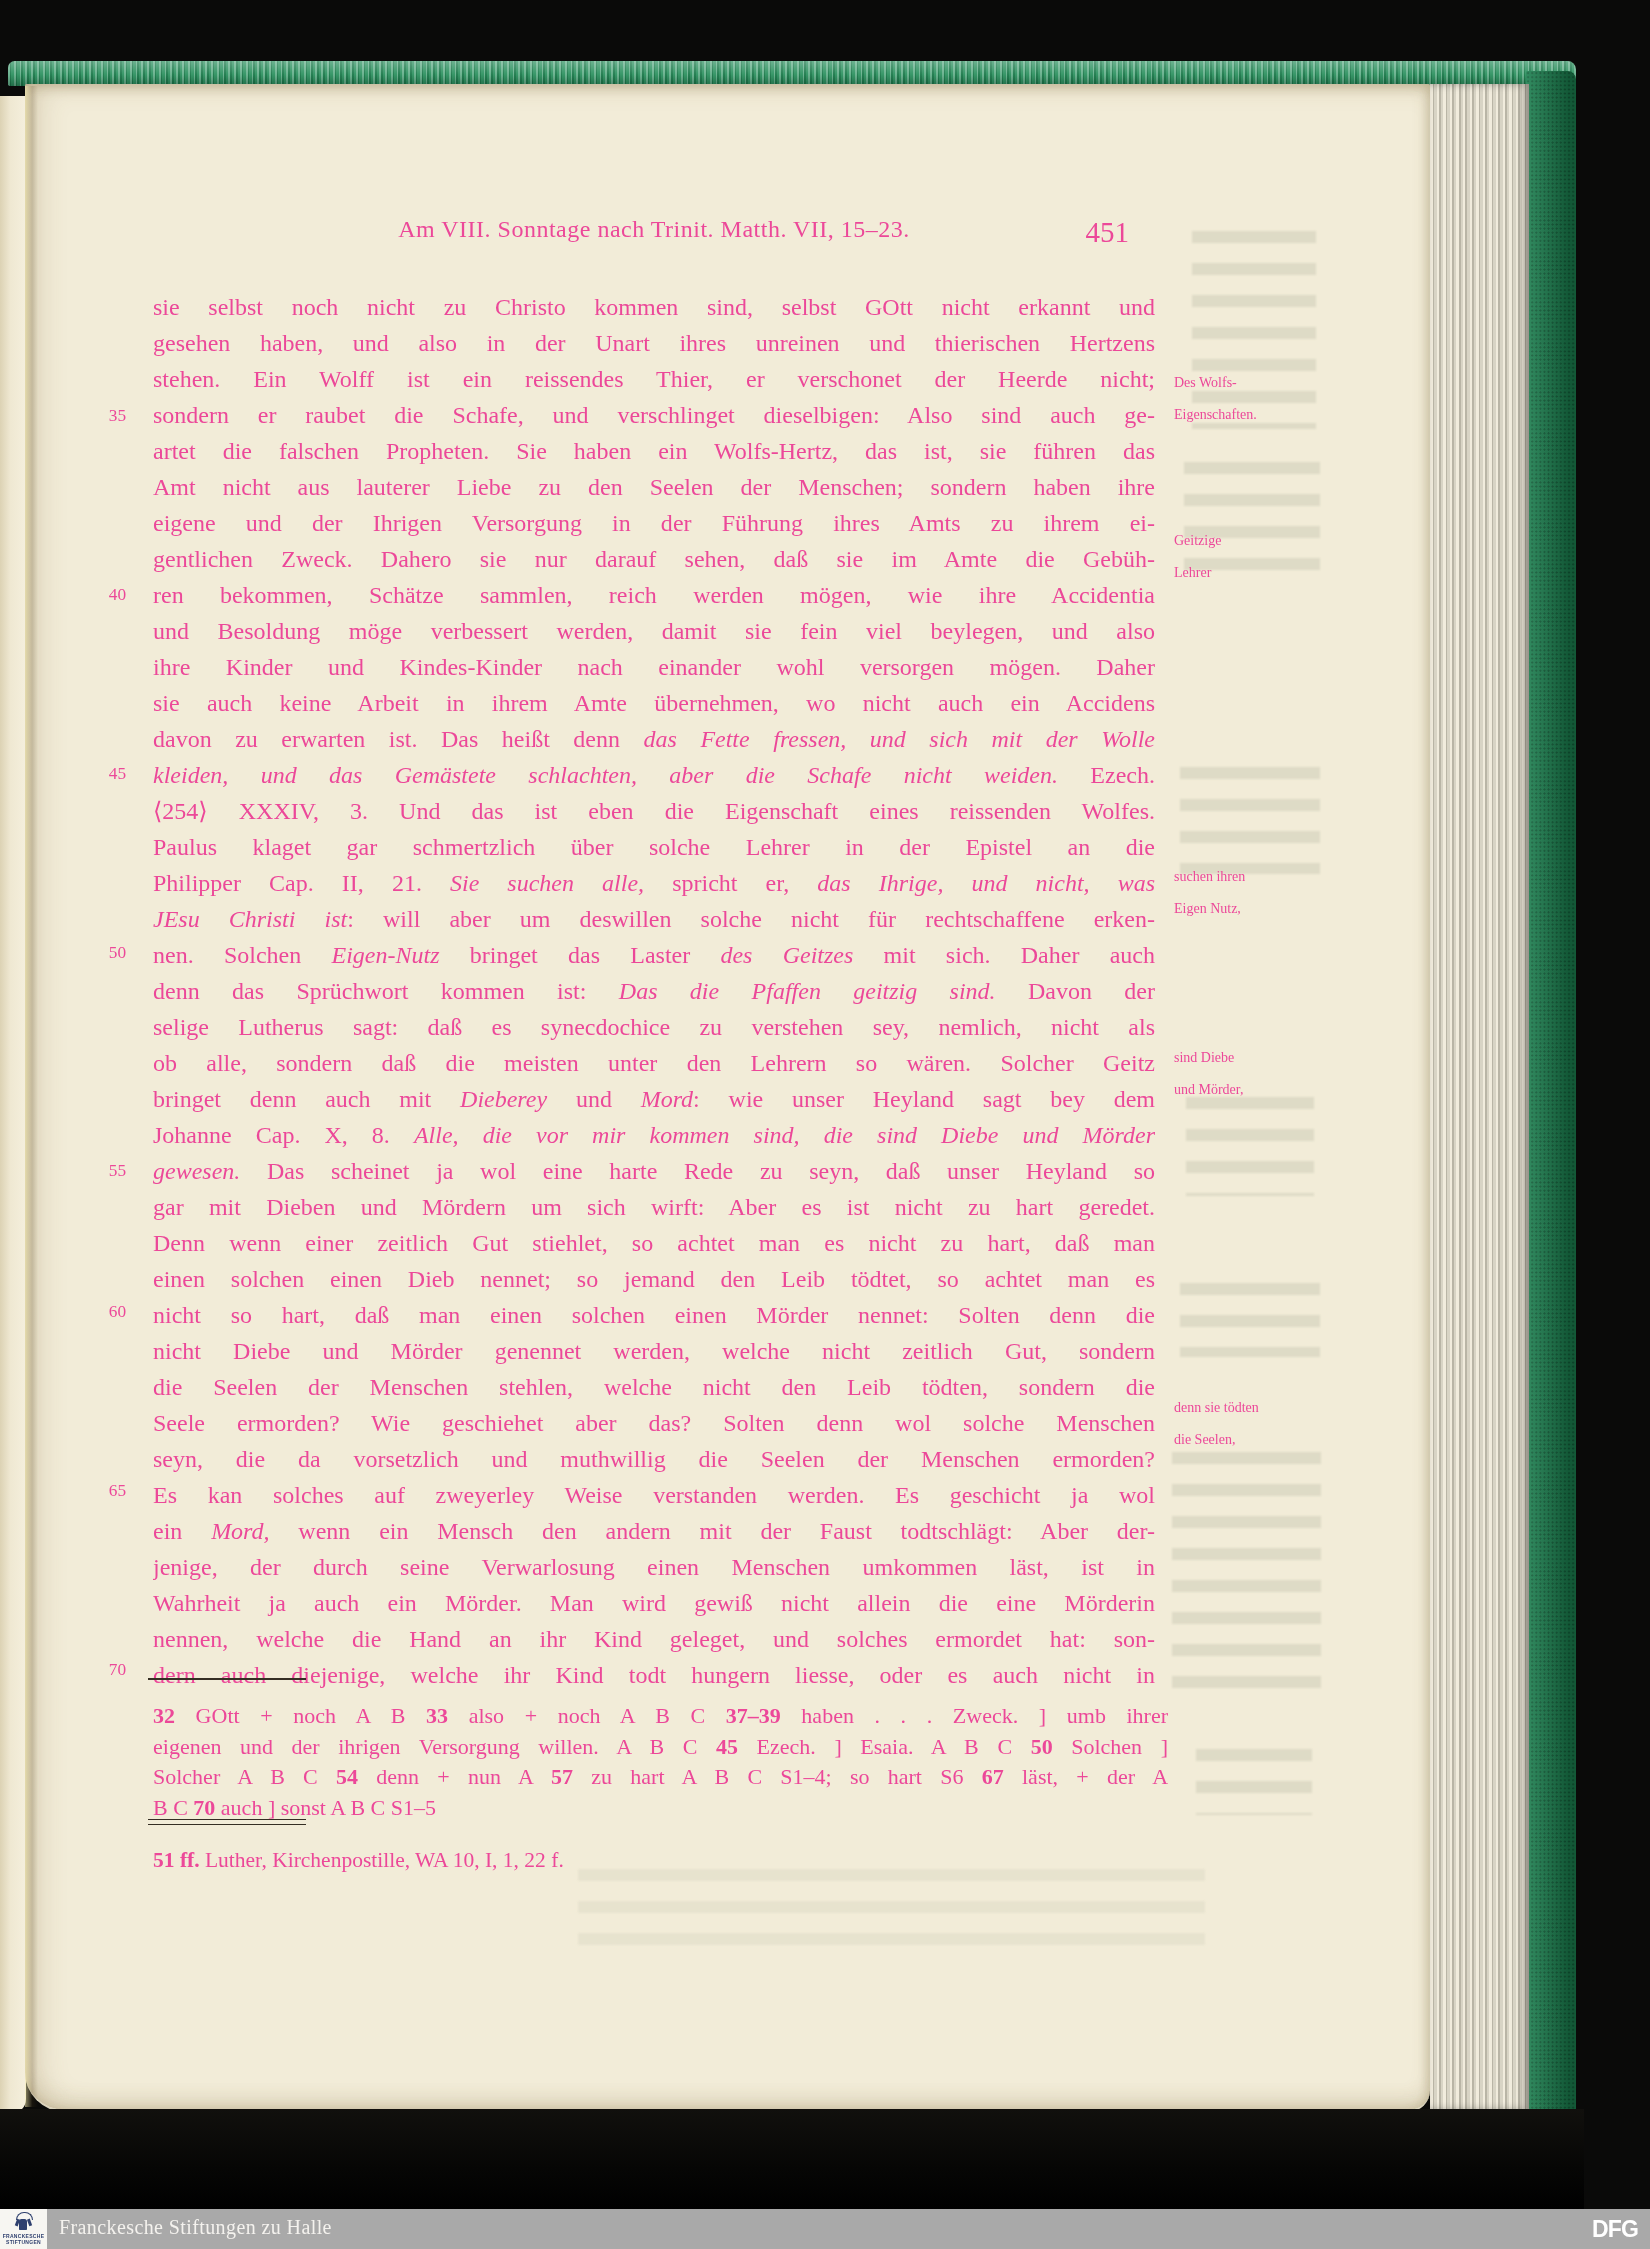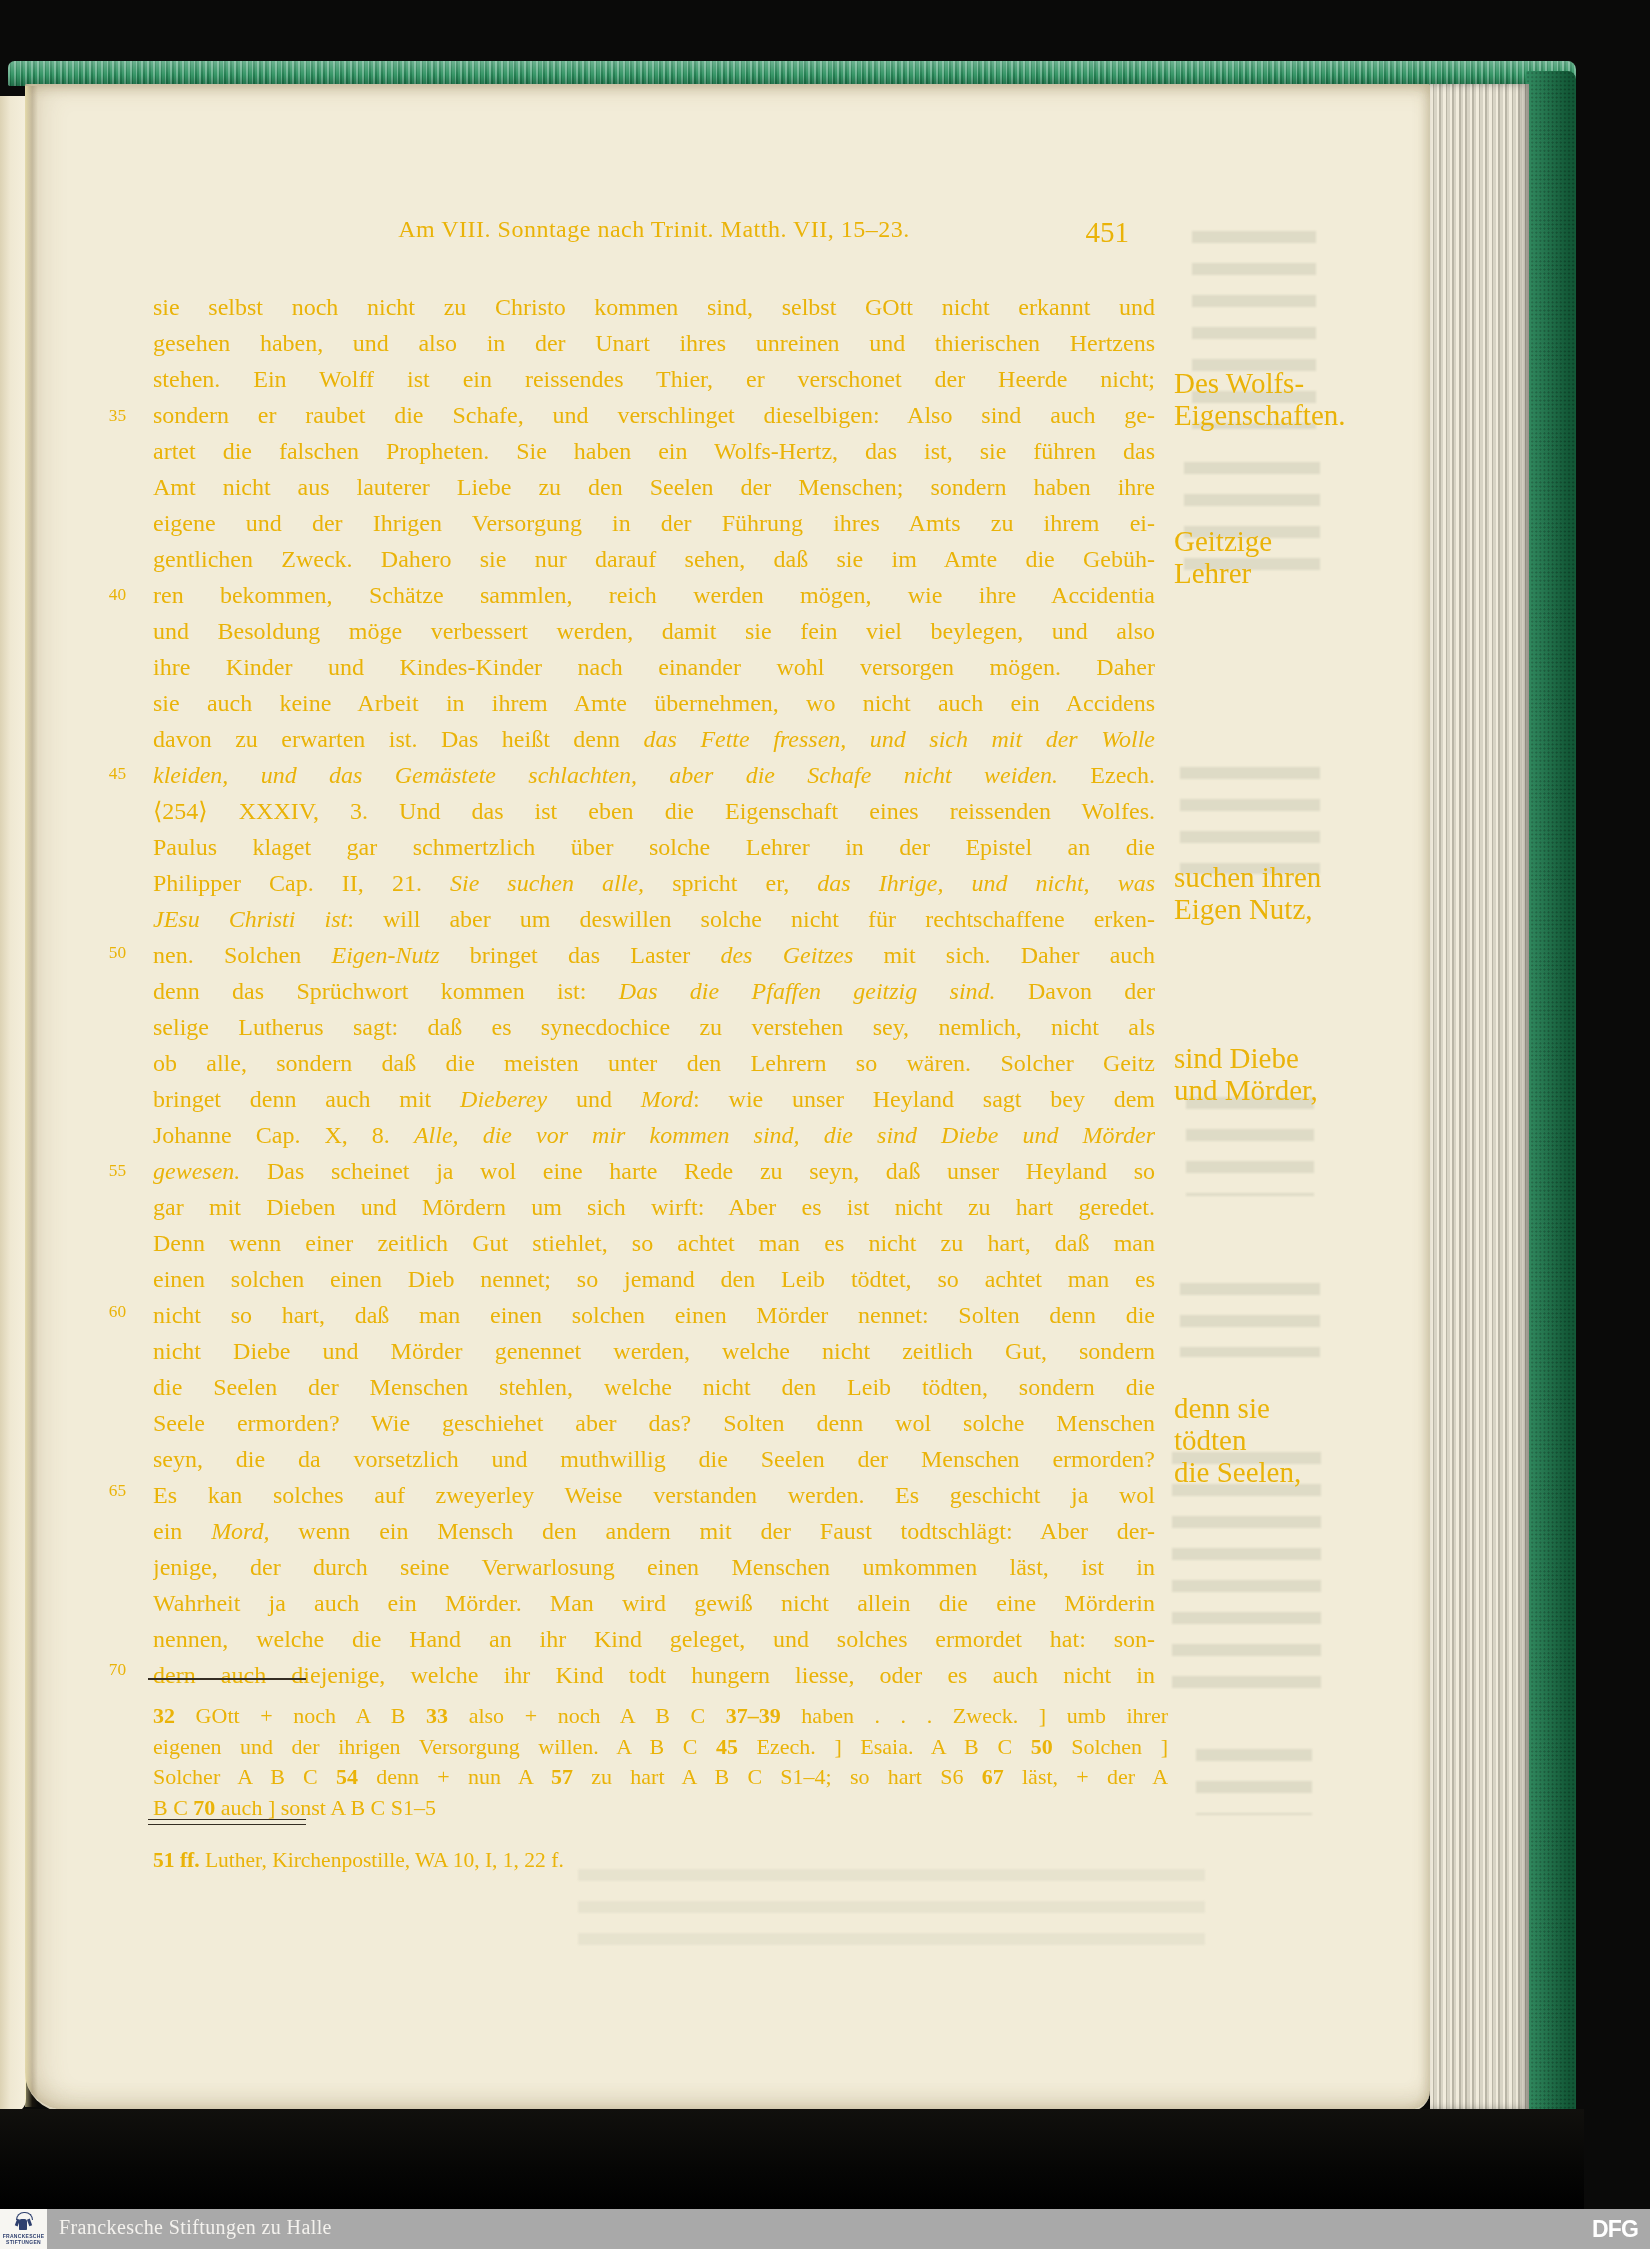--- a/index.html
+++ b/index.html
@@ -50,21 +50,21 @@
   }
   .gutter-crease{
     position:absolute;left:25px;top:86px;width:13.2px;height:2021px;
     background:linear-gradient(90deg,rgba(250,240,180,.55),rgba(90,70,35,.18) 55%,rgba(90,70,35,0));
   }
   .bottom-shadow{
     position:absolute;left:0px;top:2109px;width:1584px;height:100px;
     background:linear-gradient(180deg,#11100d,#060605 60%,#000);
   }
   
-  .ink{color:#eab308;}
+  .ink{color:#ec4899;}
   .running-head{
     position:absolute;left:153px;top:216px;width:1002px;
     text-align:center;font-size:24px;letter-spacing:0.5px;
   }
   .page-number{
     position:absolute;left:957px;top:216px;width:172px;
     text-align:right;font-size:29px;
   }
   #body-lines{
     position:absolute;left:153px;top:289px;width:1002px;
@@ -74,21 +74,21 @@
     height:36px;line-height:36px;overflow:hidden;
     text-align:justify;text-align-last:justify;
   }
   .body-line .it{font-style:italic;}
   .line-no{
     position:absolute;left:97px;width:41px;text-align:center;
     font-size:17.3px;line-height:21.5px;
   }
   .margin-note{
     position:absolute;left:1174px;width:165px;
-    font-size:29px;line-height:32px;text-align:left;
+    font-size:14px;line-height:32px;text-align:left;
   }
   .rule{
     position:absolute;left:148px;width:158px;height:0;
     border-top:2.5px solid #352e24;
   }
   .rule-double{
     position:absolute;left:148px;width:158px;height:4.1px;
     border-top:1.7px solid #352e24;border-bottom:1.7px solid #352e24;
   }
   #apparatus{

